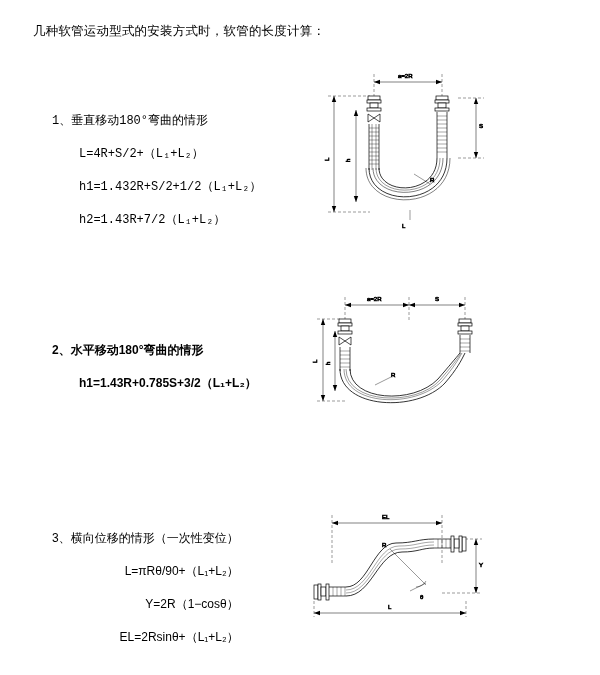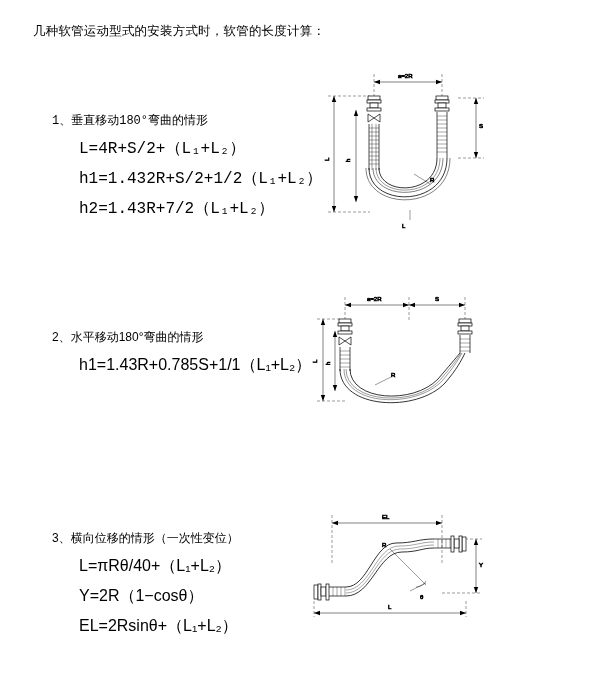--- a/index.html
+++ b/index.html
@@ -29,28 +29,28 @@
     white-space: nowrap;
   }
   .case {
     position: absolute;
   }
   .case-title {
     font-size: 12px;
     white-space: nowrap;
   }
   .formula {
-    font-size: 16px;
+    font-size: 12px;
     white-space: nowrap;
-    margin-top: 9px;
+    margin-top: 16px;
     padding-left: 27px;
   }
   .case1 { left: 52px; top: 112px; font-family: Liberation Mono, monospace; }
-  .case2 { left: 52px; top: 329px; }
-  .case3 { left: 52px; top: 530px; }
+  .case2 { left: 52px; top: 342px; font-weight: bold; }
+  .case3 { left: 52px; top: 530px; text-align: right; }
 
   .fig {
     position: absolute;
   }
   .fig1 { left: 310px; top: 62px; }
   .fig2 { left: 305px; top: 285px; }
   .fig3 { left: 290px; top: 505px; }
 
   svg text {
     font-family: "Liberation Sans", sans-serif;
@@ -155,21 +155,21 @@
         <text x="120" y="120" font-size="6">R</text>
 
         <text x="92" y="166" font-size="6">L</text>
         <line x1="100" y1="158" x2="100" y2="148" stroke-width="0.4"></line>
       </g>
     </svg>
   </div>
 
   <div class="case case2">
     <div class="case-title">2、水平移动180°弯曲的情形</div>
-    <div class="formula">h1=1.43R+0.785S+1/1（L₁+L₂）</div>
+    <div class="formula">h1=1.43R+0.785S+3/2（L₁+L₂）</div>
   </div>
 
   <div class="fig fig2">
     <svg width="185" height="160" viewBox="0 0 185 160">
       <g stroke="#000" fill="none" stroke-width="0.7">
 
         <line x1="40" y1="20" x2="104" y2="20" stroke-width="0.5"></line>
         <path d="M40 20 l6 -2.2 v4.4 z" fill="#000" stroke="none"></path>
         <path d="M104 20 l-6 -2.2 v4.4 z" fill="#000" stroke="none"></path>
         <text x="62" y="16" font-size="6">a=2R</text>
@@ -230,21 +230,21 @@
         <path d="M41 84 C41 119 111 122 135 95 C147 81 152 74.5 156 68" stroke-width="0.4"></path>
 
         <line x1="70" y1="100" x2="86" y2="92" stroke-width="0.4"></line>
         <text x="86" y="92" font-size="6">R</text>
       </g>
     </svg>
   </div>
 
   <div class="case case3">
     <div class="case-title">3、横向位移的情形（一次性变位）</div>
-    <div class="formula">L=πRθ/40+（L₁+L₂）</div>
+    <div class="formula">L=πRθ/90+（L₁+L₂）</div>
     <div class="formula">Y=2R（1−cosθ）</div>
     <div class="formula">EL=2Rsinθ+（L₁+L₂）</div>
   </div>
 
   <div class="fig fig3">
     <svg width="200" height="125" viewBox="0 0 200 125">
       <g stroke="#000" fill="none" stroke-width="0.7">
 
         <line x1="42" y1="18" x2="152" y2="18" stroke-width="0.5"></line>
         <path d="M42 18 l6 -2.2 v4.4 z" fill="#000" stroke="none"></path>

